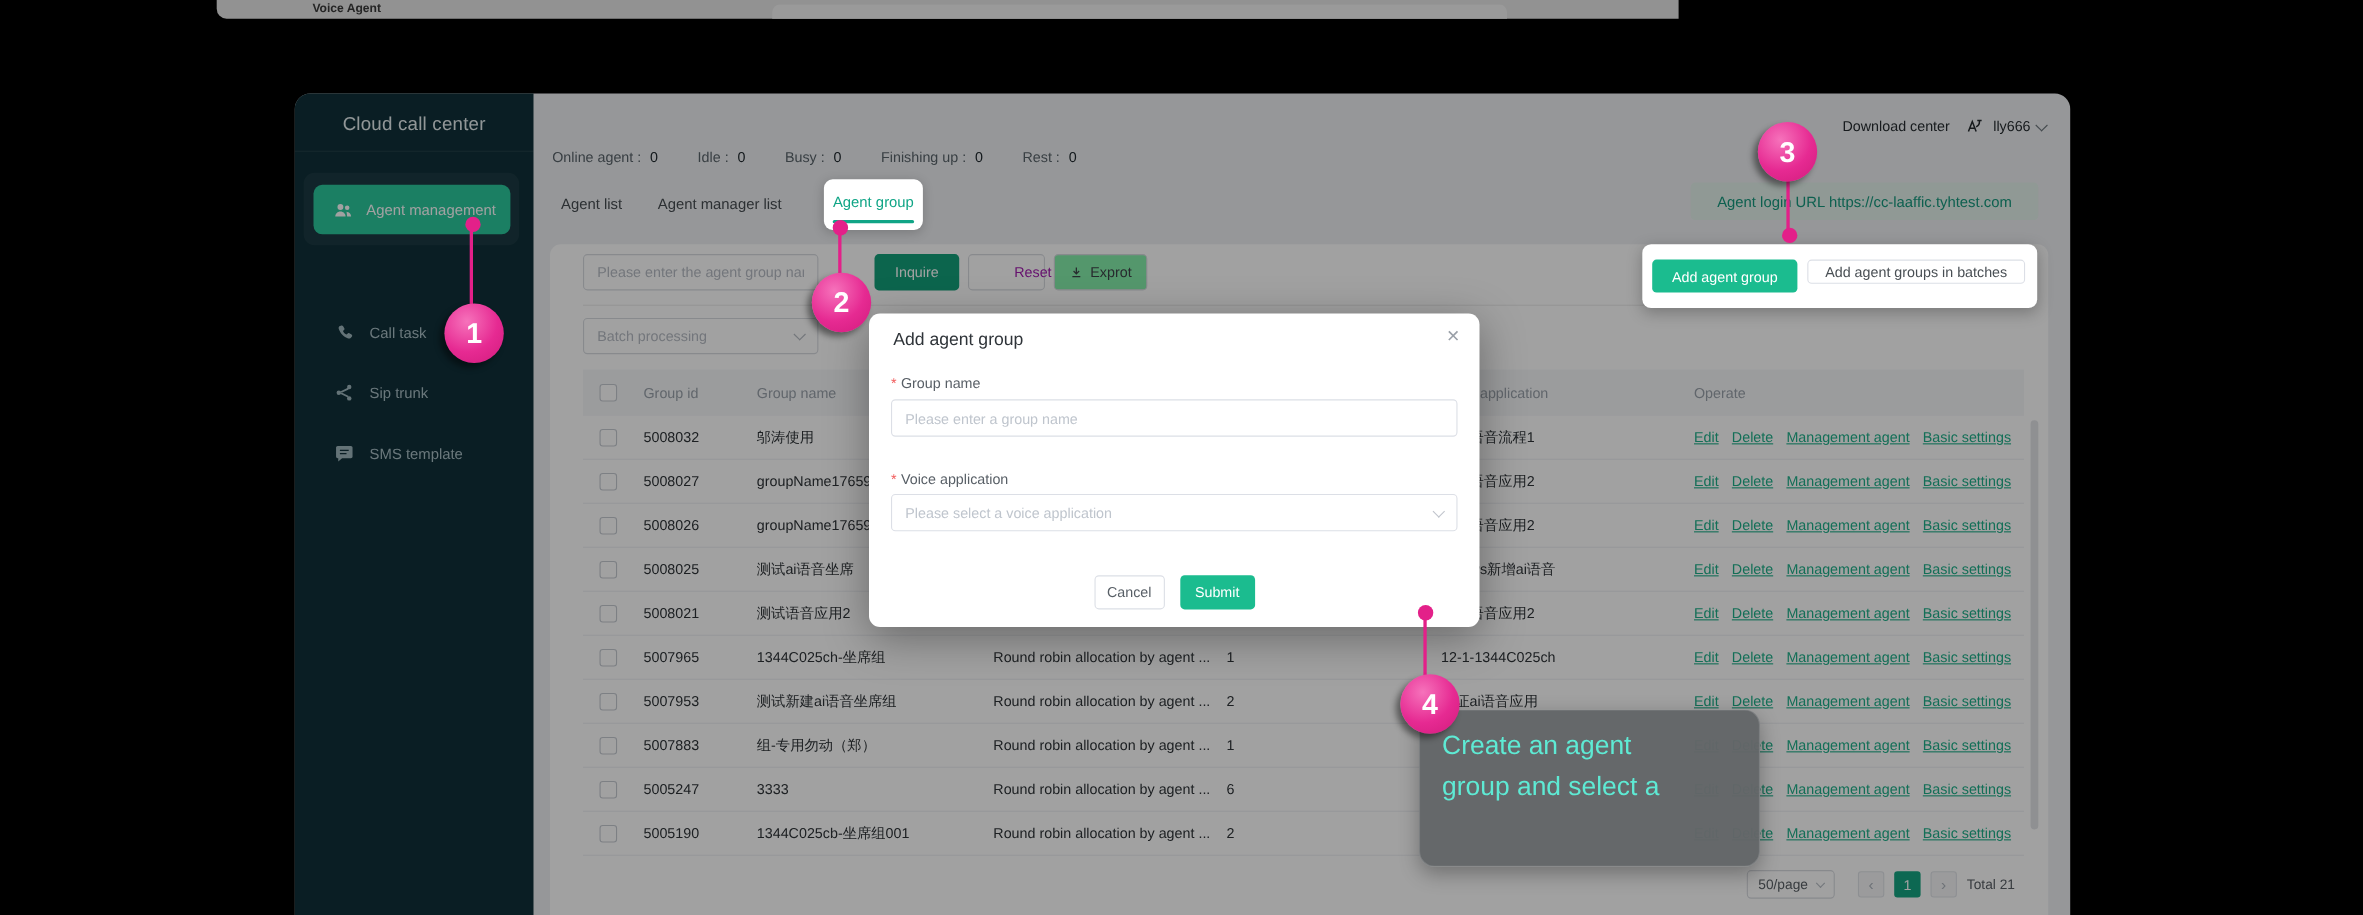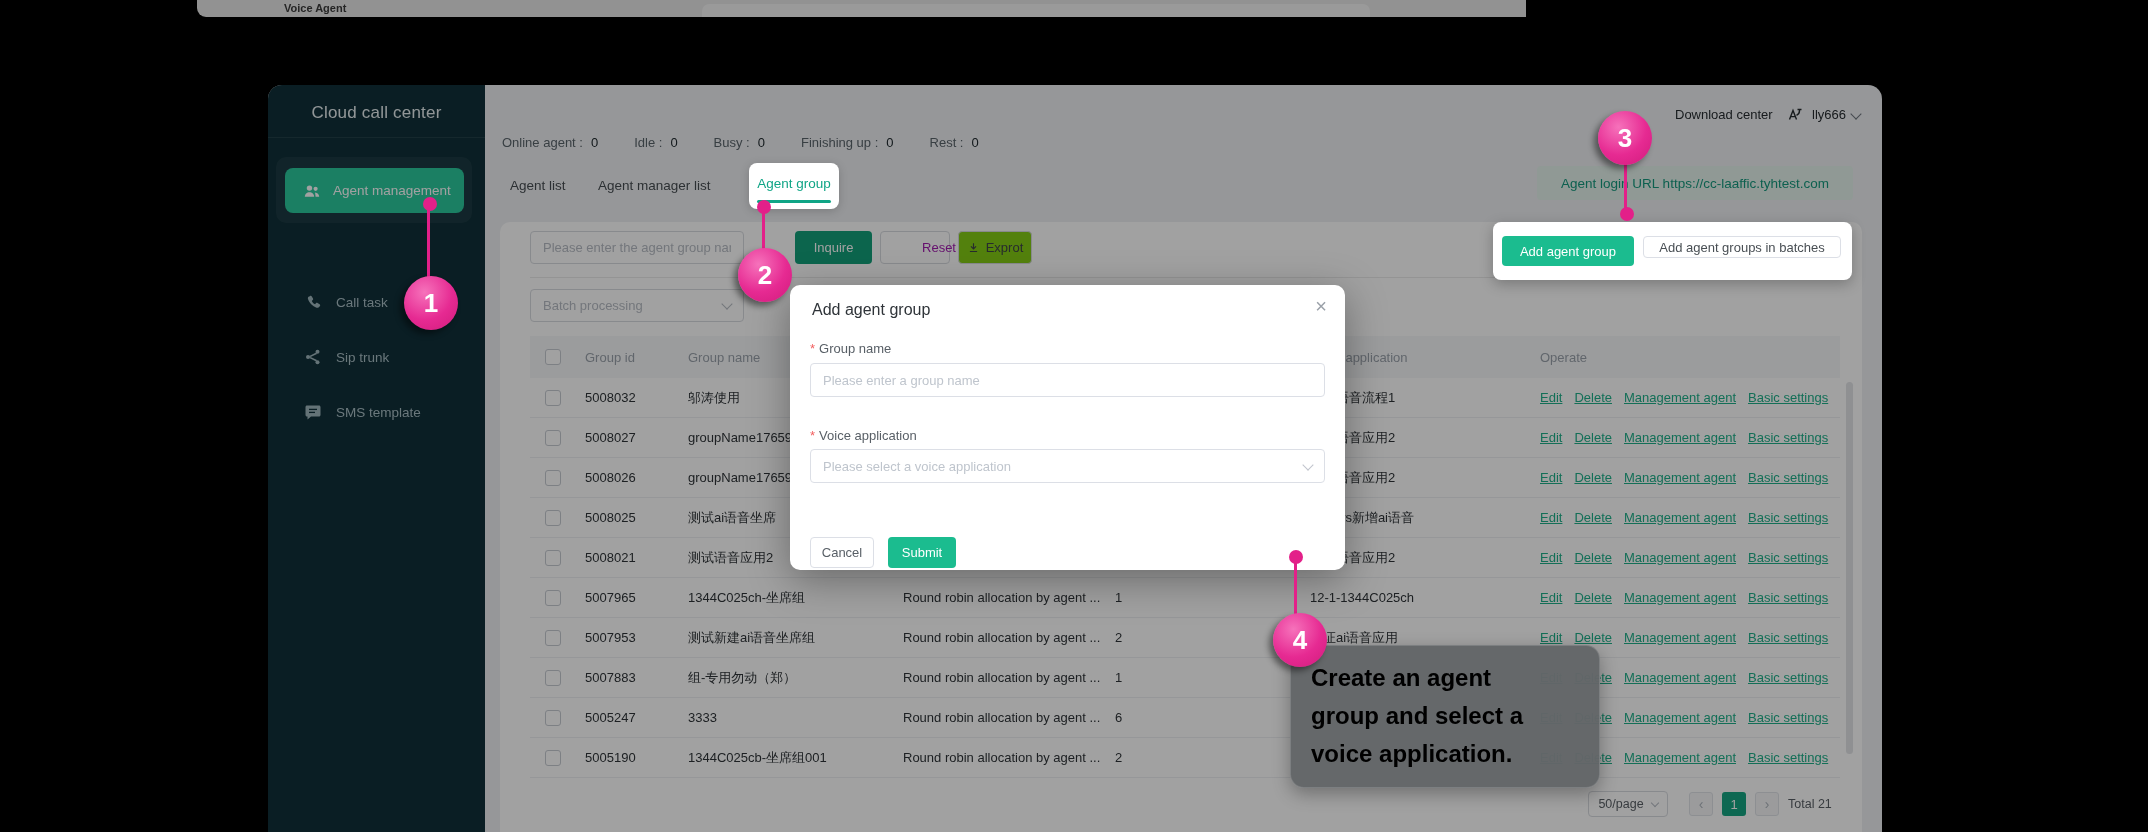--- a/index.html
+++ b/index.html
@@ -64,21 +64,21 @@
   #card{position:absolute;left:500px;top:222px;width:1362px;height:610px;background:#fff;
         border-radius:10px 10px 0 0;}
   #search-input{position:absolute;left:530px;top:231px;width:214px;height:33px;border:1px solid #d8dbe0;
         border-radius:4px;box-sizing:border-box;padding:0 12px;font-size:13px;color:#333;
         font-family:"Liberation Sans",sans-serif;outline:none;background:#fff;}
   #search-input::placeholder{color:#b7bcc4;}
   .btn{position:absolute;top:231px;height:33px;border-radius:4px;font-size:13px;display:flex;
        align-items:center;justify-content:center;box-sizing:border-box;cursor:pointer;}
   #btn-inquire{left:795px;width:77px;background:#14a07b;color:#fff;}
   #btn-reset{left:880px;width:70px;background:#fff;border:1px solid #d8dbe0;color:#a21caf;padding-left:48px;}
-  #btn-exprot{left:958px;width:74px;background:#84cc16;border:1px solid #d8dbe0;color:#3f4449;gap:6px;}
+  #btn-exprot{left:958px;width:85px;background:#86efac;border:1px solid #d8dbe0;color:#3f4449;gap:6px;}
   #row-div{position:absolute;left:530px;top:277px;width:1302px;height:1px;background:#ebebeb;}
   #batch-select{position:absolute;left:530px;top:289px;width:214px;height:33px;border:1px solid #d8dbe0;
         border-radius:4px;box-sizing:border-box;display:flex;align-items:center;
         justify-content:space-between;padding:0 12px;font-size:13px;color:#b7bcc4;background:#fff;}
   #batch-select .chev{border-color:#b7bcc4;margin-top:-3px;}
 
   
   .trow{display:grid;grid-template-columns:45px 103px 217px 210px 190px 235px 310px;align-items:center;}
   #thead{position:absolute;left:530px;top:336px;width:1310px;height:42px;background:#f6f7f9;
          color:#9aa2ab;font-size:13px;}
@@ -126,30 +126,30 @@
   #f-label-1{top:56px;}
   #f-label-2{top:143px;}
   #modal-input{position:absolute;left:20px;top:78px;width:515px;height:34px;border:1px solid #dcdfe6;
         border-radius:4px;box-sizing:border-box;padding:0 12px;font-size:13px;outline:none;
         font-family:"Liberation Sans",sans-serif;color:#333;}
   #modal-input::placeholder{color:#bfc5cd;}
   #modal-select{position:absolute;left:20px;top:164px;width:515px;height:34px;border:1px solid #dcdfe6;
         border-radius:4px;box-sizing:border-box;display:flex;align-items:center;
         justify-content:space-between;padding:0 12px;font-size:13px;color:#bfc5cd;}
   #modal-select .chev{border-color:#c0c4cc;margin-top:-3px;}
-  #modal-btnrow{position:absolute;left:0;top:252px;width:100%;display:flex;justify-content:flex-start;gap:14px;margin-left:20px;}
+  #modal-btnrow{position:absolute;left:0;top:238px;width:100%;display:flex;justify-content:center;gap:14px;}
   #btn-cancel{width:64px;height:31px;border:1px solid #dcdfe6;border-radius:4px;background:#fff;
         color:#585f66;font-size:13px;display:flex;align-items:center;justify-content:center;box-sizing:border-box;}
   #btn-submit{width:68px;height:31px;background:#1bbc8f;border-radius:4px;color:#fff;font-size:13px;
         display:flex;align-items:center;justify-content:center;}
 
   #tooltip{position:absolute;left:1290px;top:645px;width:310px;height:143px;background:rgba(99,102,104,.97);
         border:1px solid rgba(255,255,255,.15);border-radius:14px;z-index:60;box-sizing:border-box;
         padding:13px 20px;box-shadow:0 6px 18px rgba(0,0,0,.3);}
-  #tooltip .tl{color:#000000;font-size:24px;line-height:38px;white-space:nowrap;font-weight:bold;}
+  #tooltip .tl{color:#5eead4;font-size:24px;line-height:38px;white-space:nowrap;}
 
   
   .dot{position:absolute;width:14px;height:14px;border-radius:50%;background:#e32089;z-index:70;}
   .aline{position:absolute;width:3px;background:#e32089;z-index:65;}
   .stepc{position:absolute;width:54px;height:54px;border-radius:50%;z-index:70;
         background:radial-gradient(circle at 38% 30%,#f672bb 0%,#e62a92 55%,#d11b7c 100%);
         box-shadow:-4px 4px 6px rgba(0,0,0,.45);display:flex;align-items:center;justify-content:center;
         color:#fff;font-size:26px;font-weight:700;}
   #dot-1{left:423px;top:197px;} #line-1{left:427px;top:204px;height:76px;} #step-1{left:404px;top:276px;}
   #dot-2{left:757px;top:200px;} #line-2{left:762px;top:207px;height:46px;} #step-2{left:738px;top:248px;}
@@ -428,21 +428,20 @@
     </div>
     <div id="modal-btnrow">
       <div id="btn-cancel">Cancel</div>
       <div id="btn-submit">Submit</div>
     </div>
   </div>
 
   <div id="tooltip">
     <div class="tl">Create an agent</div>
     <div class="tl">group and select a</div>
-    <div class="tl">voice application.</div>
   </div>
 
   <div class="dot" id="dot-1"></div>
   <div class="aline" id="line-1"></div>
   <div class="stepc" id="step-1">1</div>
   <div class="dot" id="dot-2"></div>
   <div class="aline" id="line-2"></div>
   <div class="stepc" id="step-2">2</div>
   <div class="dot" id="dot-3"></div>
   <div class="aline" id="line-3"></div>

